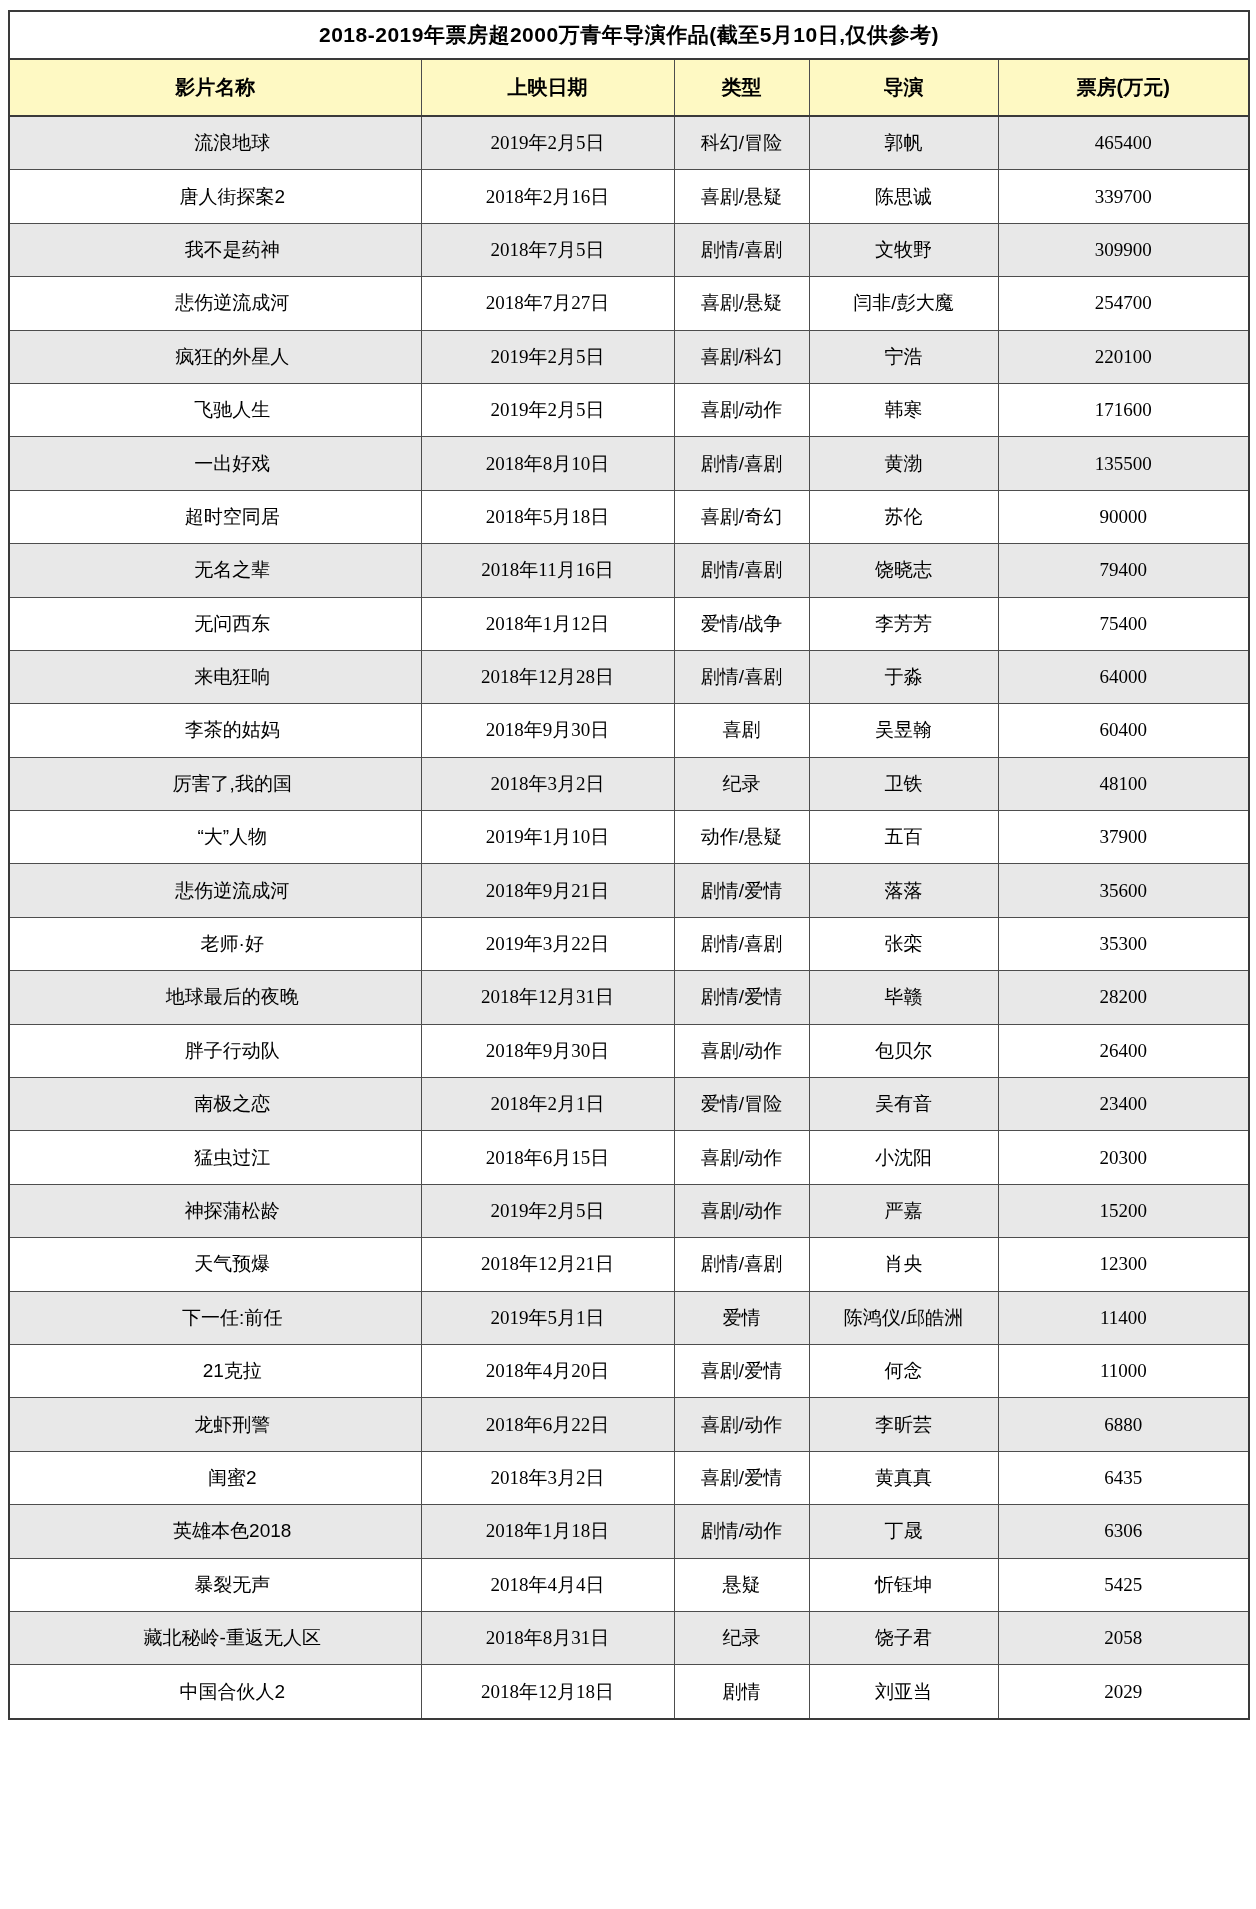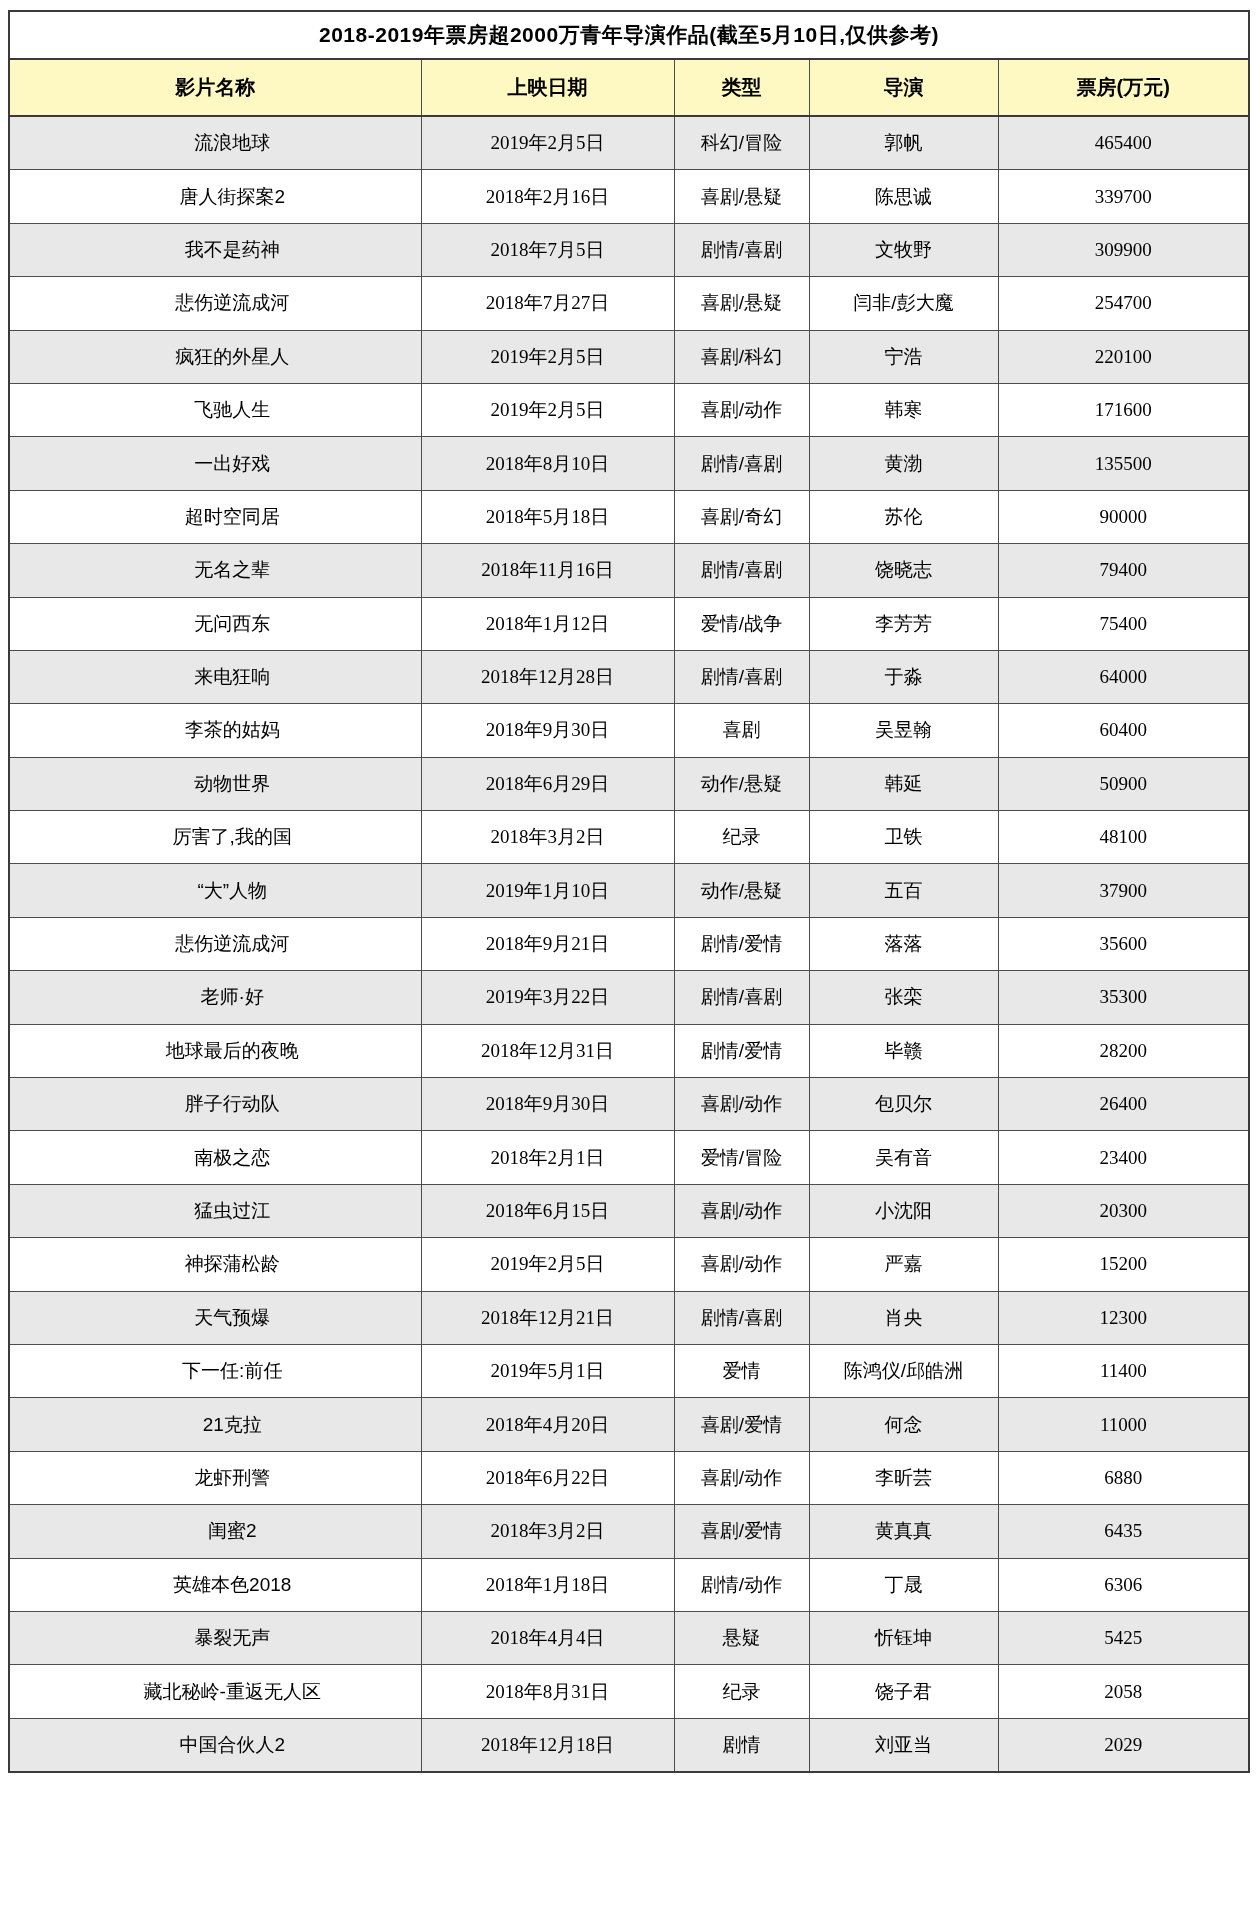--- a/index.html
+++ b/index.html
@@ -166,27 +166,20 @@
 
   <tr>
     <td class="c-name">李茶的姑妈</td>
     <td class="c-date">2018年9月30日</td>
     <td class="c-genre">喜剧</td>
     <td class="c-director">吴昱翰</td>
     <td class="c-box">60400</td>
   </tr>
 
 
-  <tr>
-    <td class="c-name">动物世界</td>
-    <td class="c-date">2018年6月29日</td>
-    <td class="c-genre">动作/悬疑</td>
-    <td class="c-director">韩延</td>
-    <td class="c-box">50900</td>
-  </tr>
 
   <tr>
     <td class="c-name">厉害了,我的国</td>
     <td class="c-date">2018年3月2日</td>
     <td class="c-genre">纪录</td>
     <td class="c-director">卫铁</td>
     <td class="c-box">48100</td>
   </tr>
 
   <tr>

